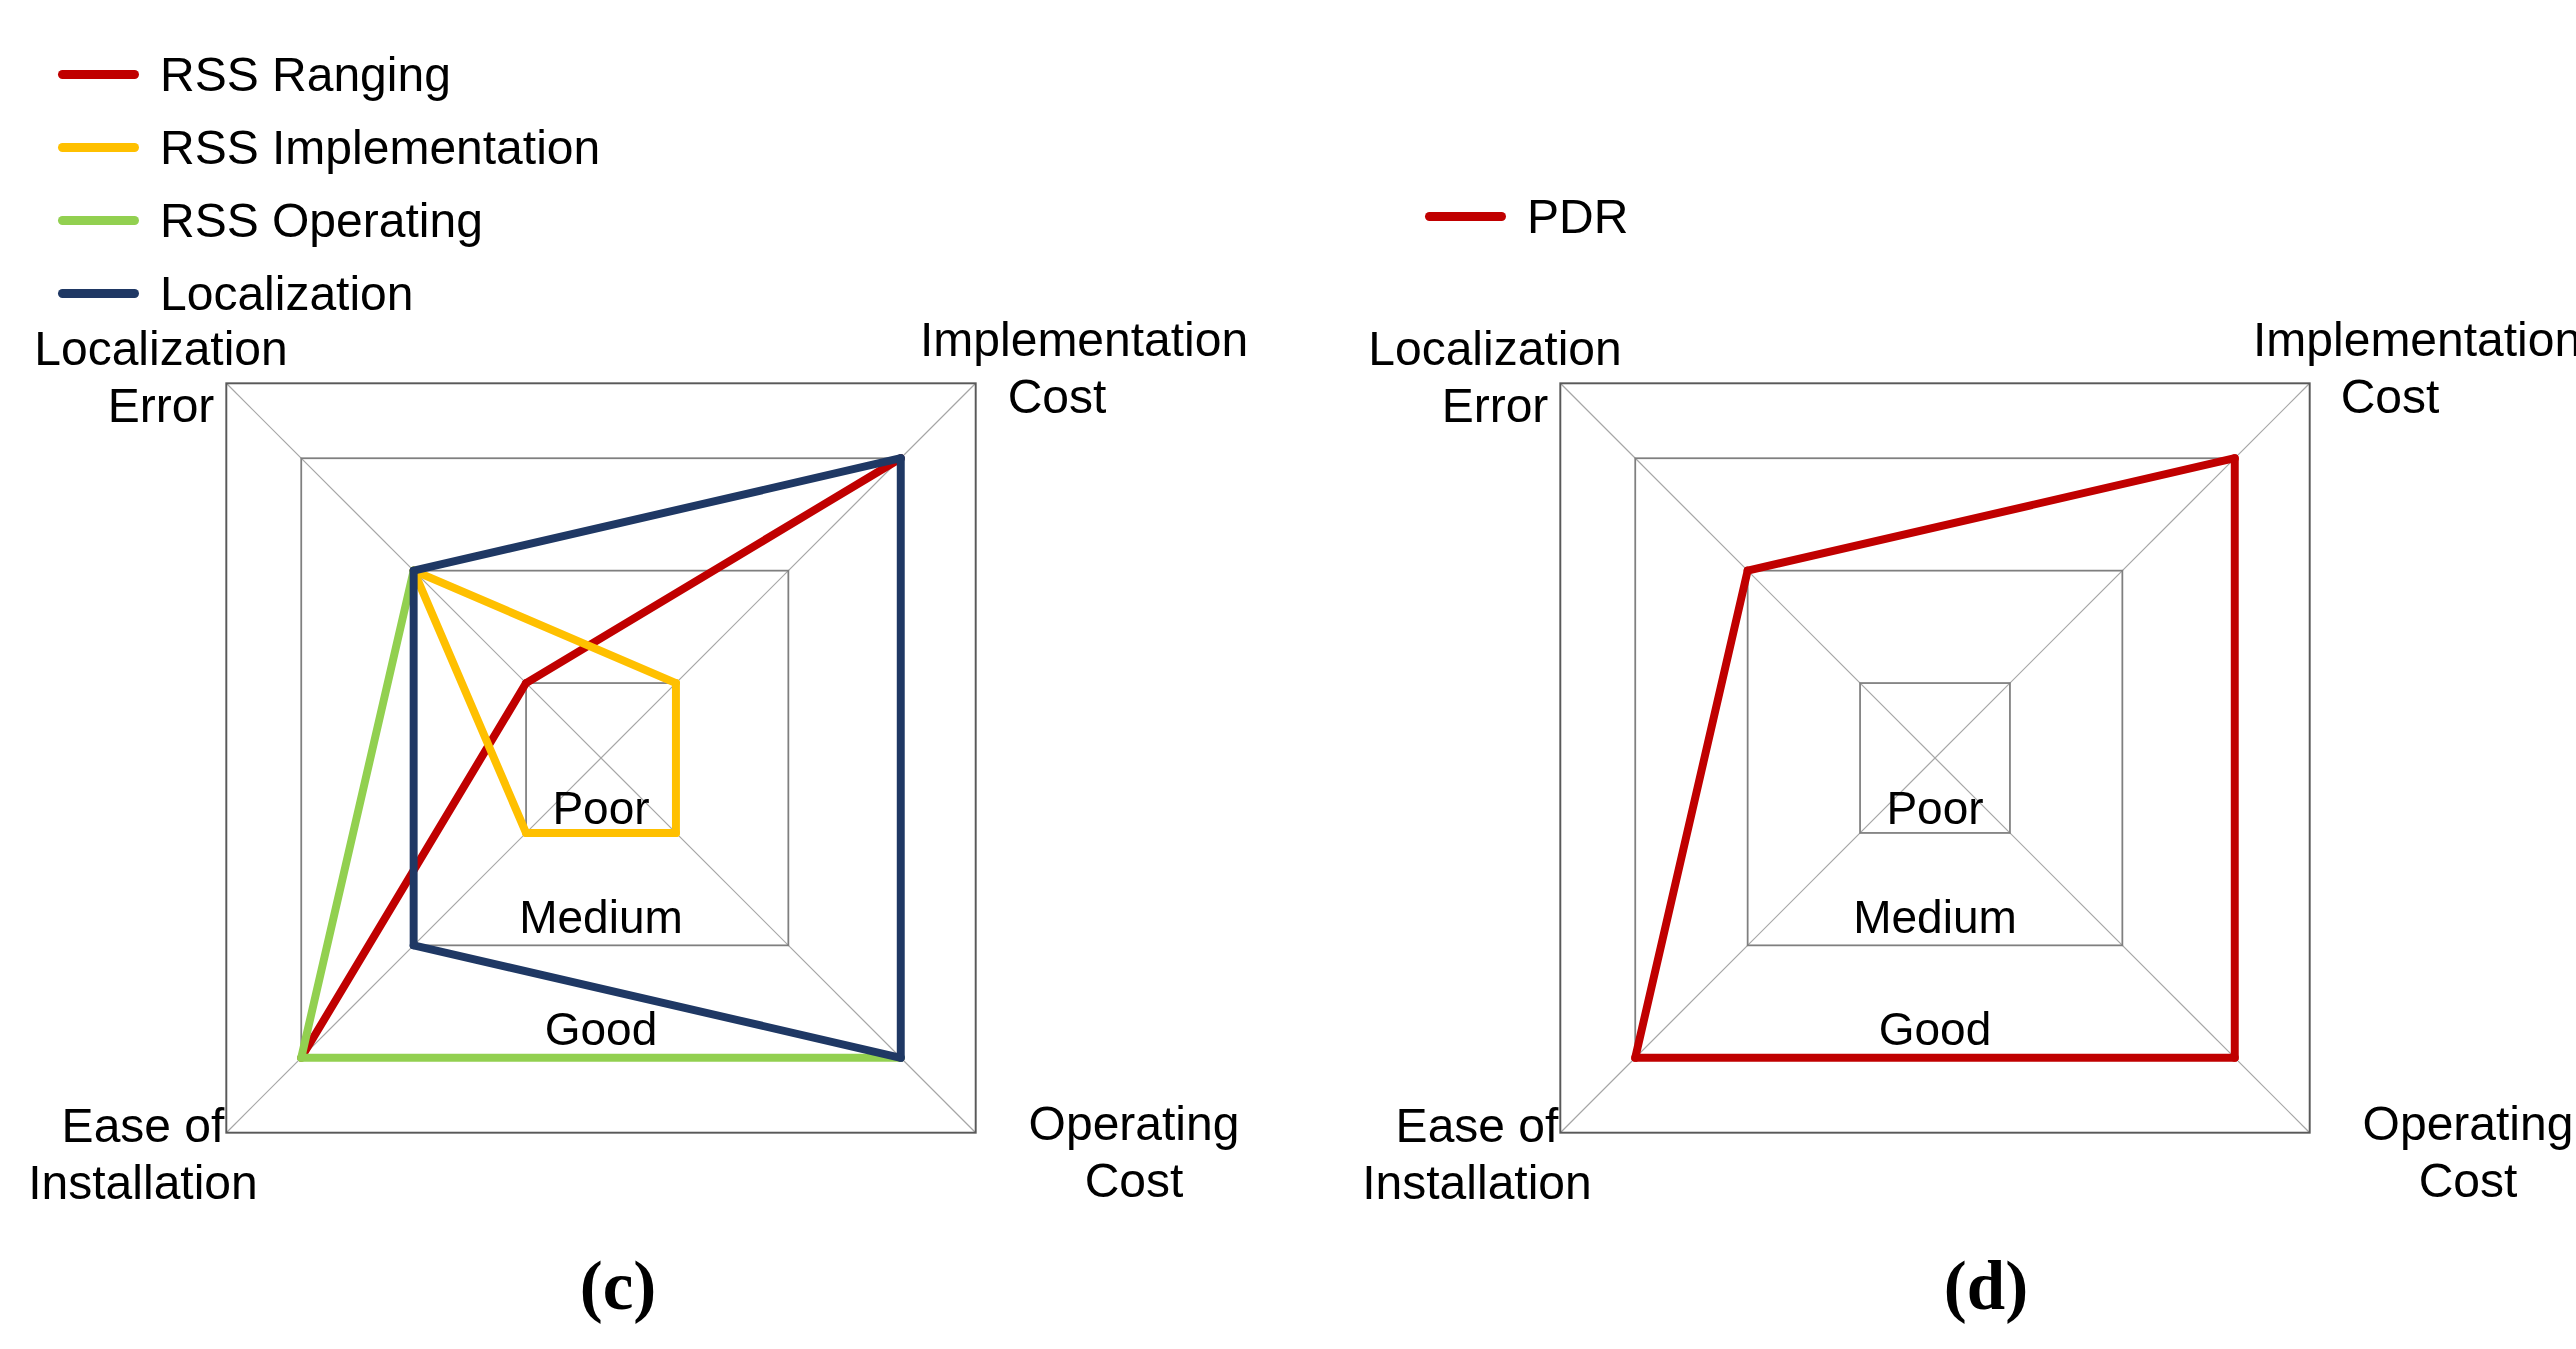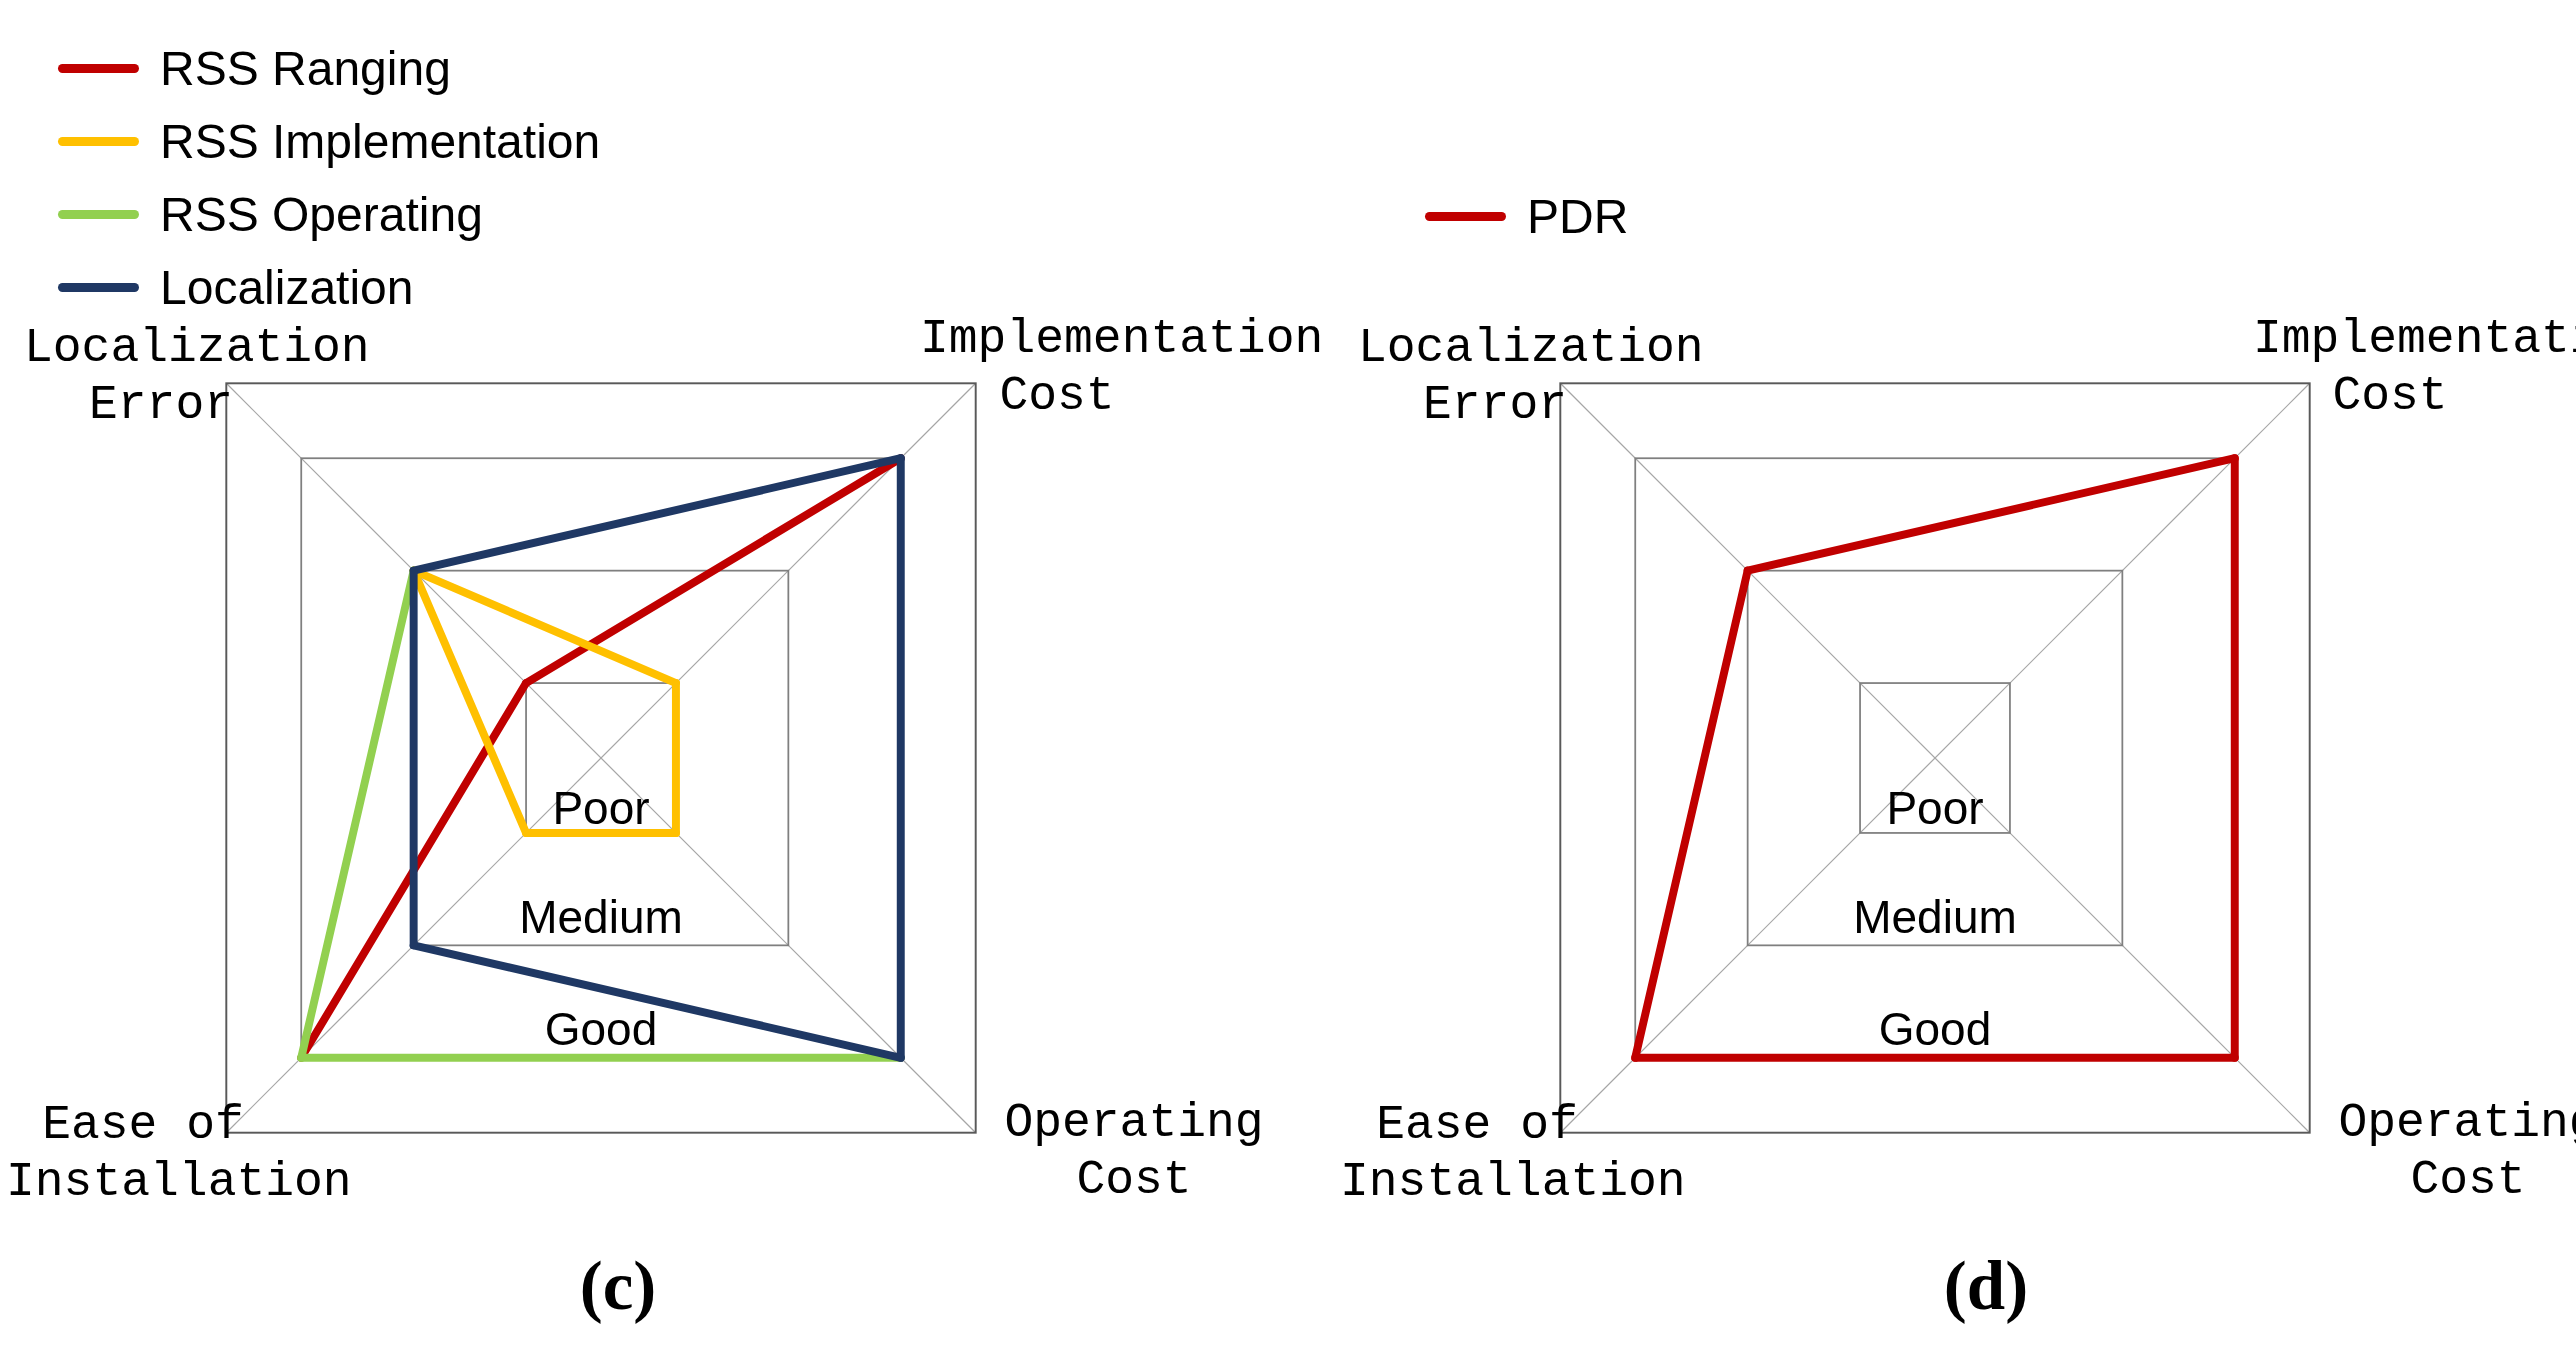--- a/index.html
+++ b/index.html
@@ -2,21 +2,21 @@
 <html style="font-size:14px"><head>
 <meta charset="utf-8">
 <style>
   html,body{margin:0;padding:0;background:#fff;}
   .canvas{position:relative;width:2576px;height:1350px;background:#fff;
           font-family:"Liberation Sans",sans-serif;color:#000;overflow:hidden;}
   .chart-svg{position:absolute;overflow:visible;}
   #chart-c-svg{left:221px;top:378px;}
   #chart-d-svg{left:1555px;top:378px;}
   .axis-label{position:absolute;transform:translateX(-50%);text-align:center;
-              font-size:48px;line-height:57px;white-space:normal;width:274px;font-family:Liberation Mono, monospace;}
+              font-size:48px;line-height:57px;white-space:normal;width:274px;}
   .ring-label{position:absolute;transform:translateX(-50%);text-align:center;
               font-size:46px;line-height:51px;}
   .legend{position:absolute;}
   .legend-item{display:flex;align-items:center;height:73px;}
   .legend-swatch{width:81px;height:9.7px;border-radius:5.3px;flex:none;}
   .legend-label{margin-left:21px;font-size:48px;white-space:nowrap;}
   #legend-d .legend-item{height:53px;}
   .caption{position:absolute;transform:translateX(-50%);
            font-family:"Liberation Serif",serif;font-weight:bold;font-size:69px;}
 </style>
@@ -60,21 +60,21 @@
       <rect x="6" y="6" width="848" height="848" fill="none" stroke="#595959" stroke-width="2.2"></rect>
     </g>
     <g class="series-layer">
         <line x1="218" y1="218" x2="769.2" y2="90.79999999999995" stroke="#C00000" stroke-width="9" stroke-linecap="round"></line>
         <line x1="769.2" y1="90.79999999999995" x2="769.2" y2="769.2" stroke="#C00000" stroke-width="9" stroke-linecap="round"></line>
         <line x1="769.2" y1="769.2" x2="90.79999999999995" y2="769.2" stroke="#C00000" stroke-width="9" stroke-linecap="round"></line>
         <line x1="90.79999999999995" y1="769.2" x2="218" y2="218" stroke="#C00000" stroke-width="9" stroke-linecap="round"></line>
       </g>
   </svg>
 
-  <div class="legend" id="legend-c" style="left:58px;top:32px;">
+  <div class="legend" id="legend-c" style="left:58px;top:38px;">
       <div class="legend-item">
         <span class="legend-swatch" style="background: rgb(192, 0, 0);"></span>
         <span class="legend-label">RSS Ranging</span>
       </div>
       <div class="legend-item">
         <span class="legend-swatch" style="background: rgb(255, 192, 0);"></span>
         <span class="legend-label">RSS Implementation</span>
       </div>
       <div class="legend-item">
         <span class="legend-swatch" style="background: rgb(146, 208, 80);"></span>

